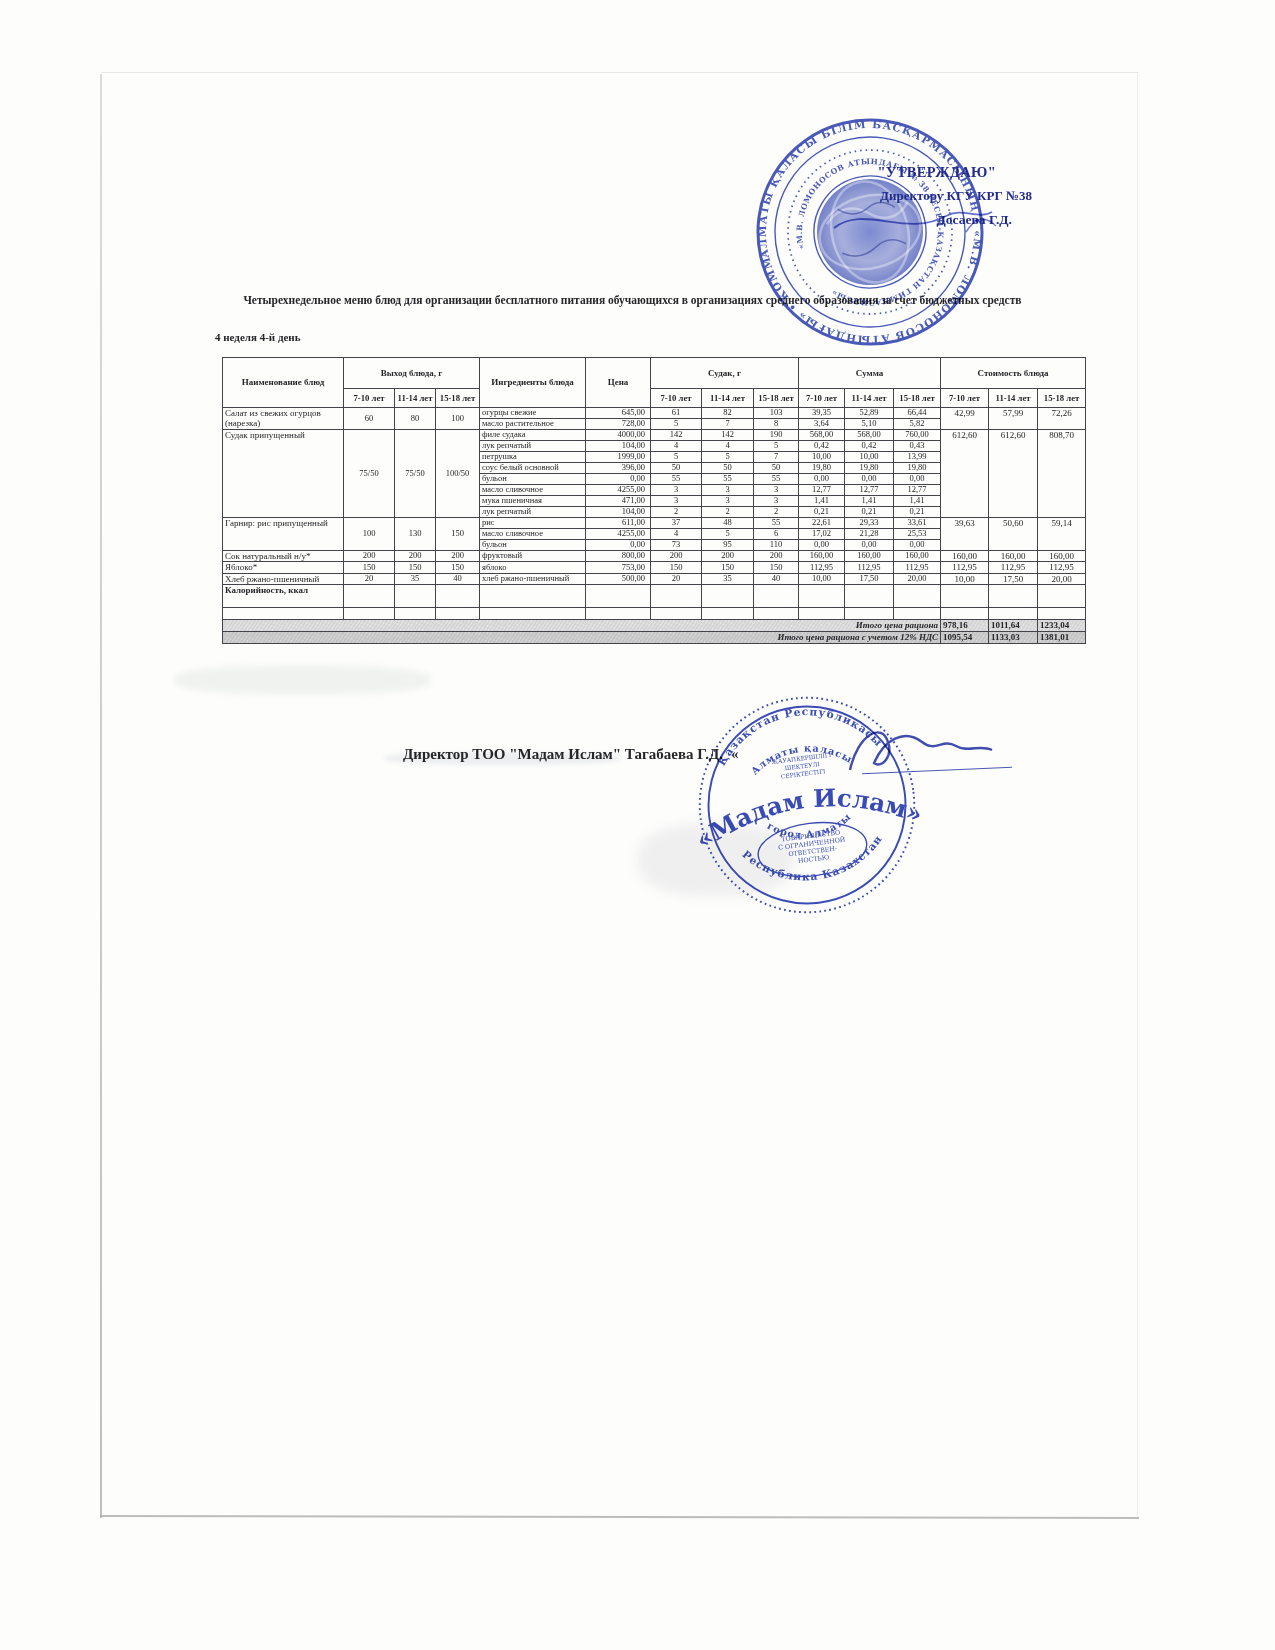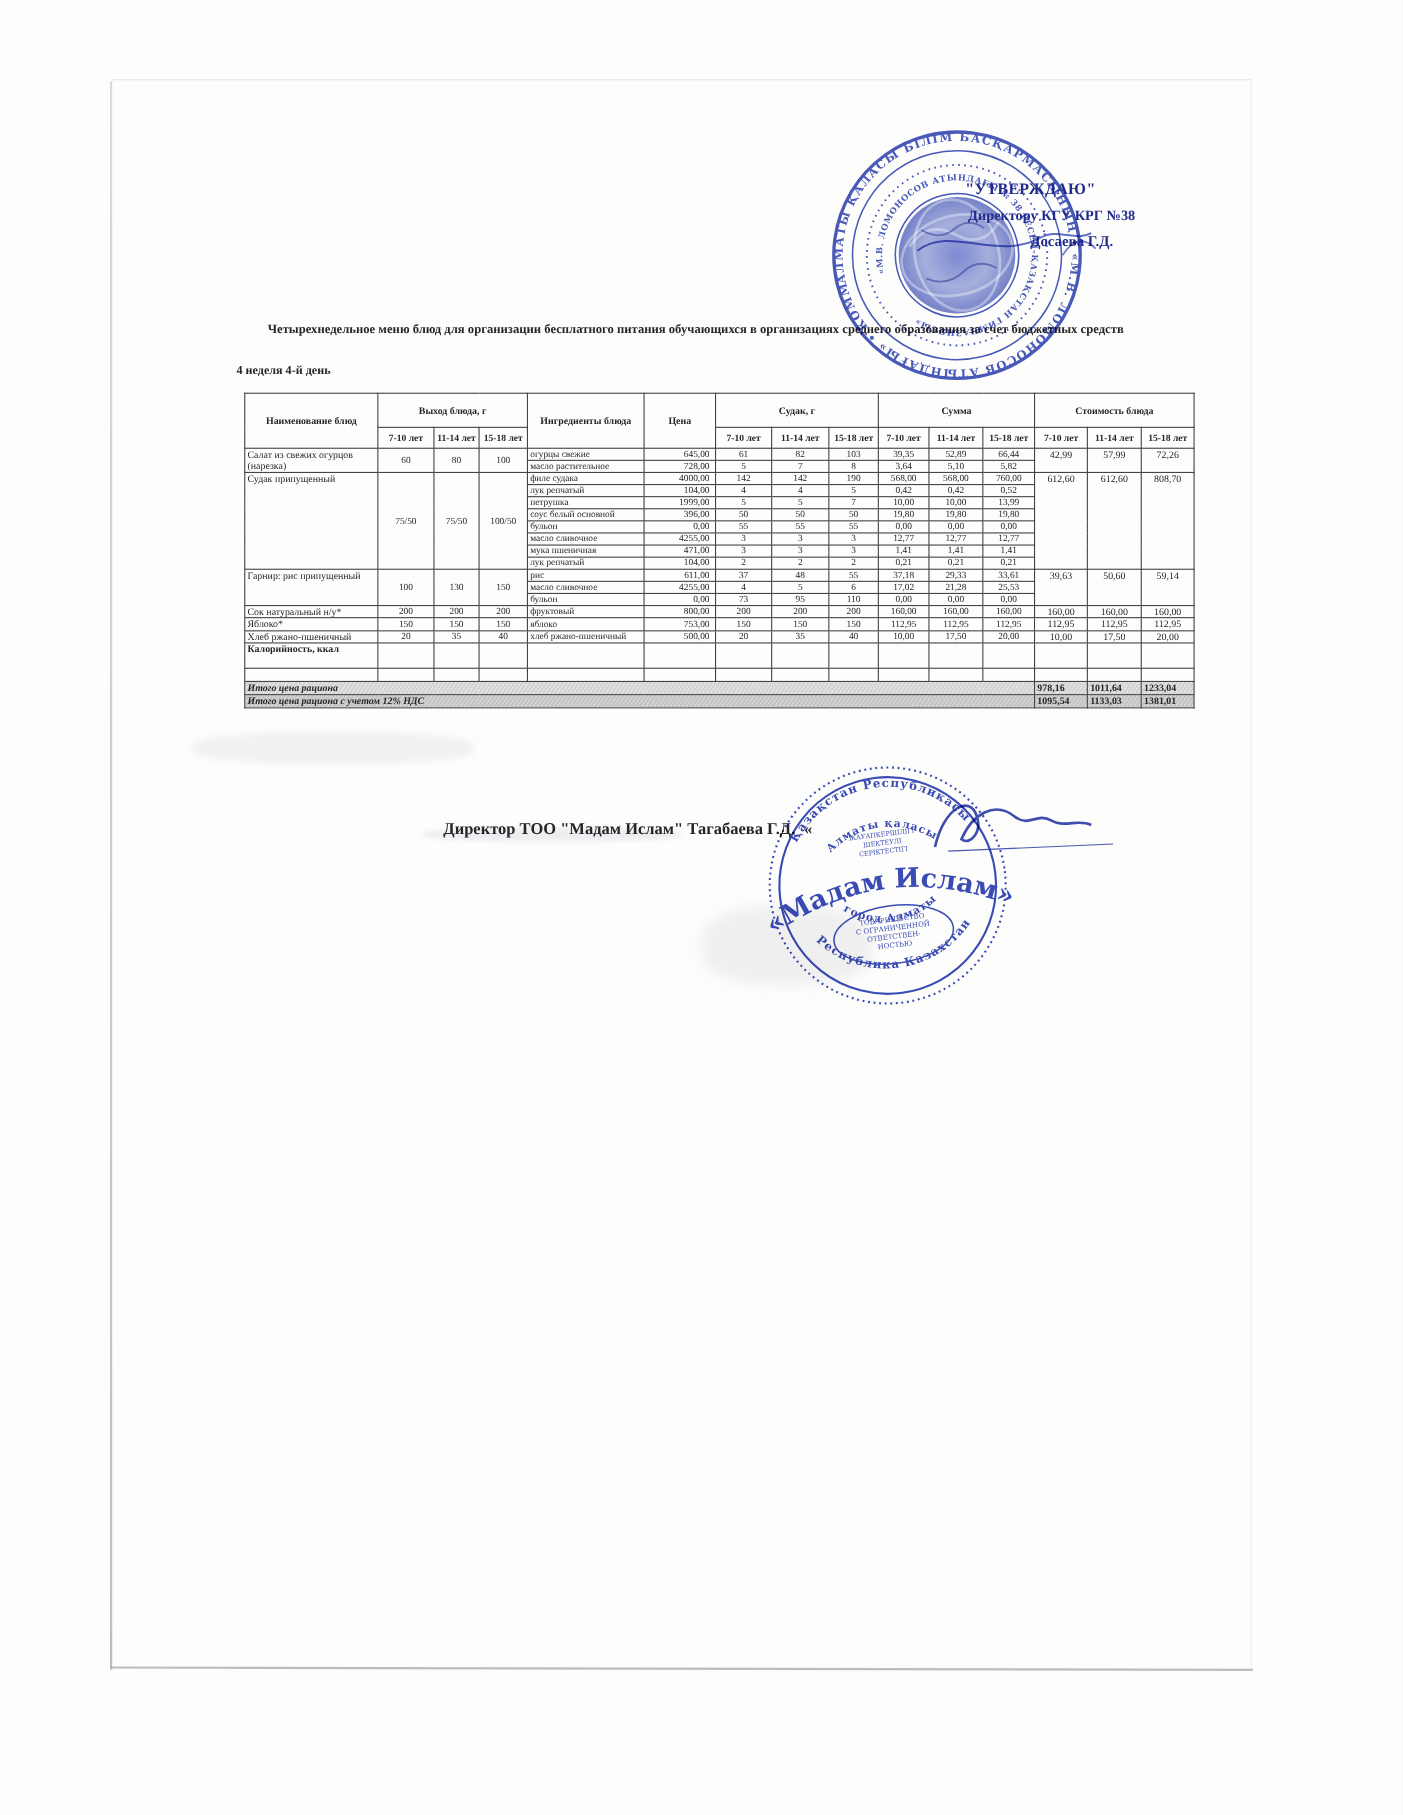--- a/index.html
+++ b/index.html
@@ -36,21 +36,21 @@
   td.c-name{text-align:left;vertical-align:top;font-size:9px;}
   td.c-ing{text-align:left;}
   td.c-num{text-align:center;}
   td.c-price{text-align:right;padding-right:5px;}
   td.c-cost{text-align:center;vertical-align:top;font-size:9px;}
   tr.tall-row td{height:22px;font-weight:bold;}
   tr.spacer-row td{height:11px;}
   tr.total-row td{height:11px;}
   tr.total-0 td{background-color:#d2d2d2;background-image:repeating-linear-gradient(125deg,rgba(255,255,255,.5) 0 1px,rgba(0,0,0,0) 1px 3px);}
   tr.total-1 td{background-color:#c2c2c2;background-image:repeating-linear-gradient(125deg,rgba(255,255,255,.4) 0 1px,rgba(0,0,0,0) 1px 3px);}
-  td.c-total-label{font-style:italic;font-weight:bold;text-align:left;font-size:9px;margin-top:44px;}
+  td.c-total-label{font-style:italic;font-weight:bold;text-align:right;font-size:9px;margin-top:44px;}
   td.c-total-val{font-weight:bold;padding-right:3px;font-size:9px;}
   
   .footer-line{top:746px;left:403px;font-weight:bold;font-size:15px;z-index:2;white-space:nowrap;}
   .footer-quote{margin-left:8px;color:#223;}
   .sign-underline{top:770px;left:862px;width:150px;height:0;border-top:1.7px solid #2a3aa6;
                   transform:rotate(-2.5deg);z-index:5;opacity:.85;}
   
   .stamp{position:absolute;mix-blend-mode:multiply;z-index:3;}
   .stamp-top{left:752px;top:114px;width:236px;height:236px;transform:rotate(-14deg);opacity:.93;}
   .stamp-bottom{left:690px;top:688px;width:234px;height:234px;transform:rotate(-7deg);opacity:.95;}
@@ -210,21 +210,21 @@
             <td rowspan="8" class="c-cost">808,70</td>
           </tr>
           <tr>
             <td class="c-ing">лук репчатый</td>
             <td class="c-price">104,00</td>
             <td class="c-num">4</td>
             <td class="c-num">4</td>
             <td class="c-num">5</td>
             <td class="c-num">0,42</td>
             <td class="c-num">0,42</td>
-            <td class="c-num">0,52</td>
+            <td class="c-num">0,43</td>
           </tr>
           <tr>
             <td class="c-ing">петрушка</td>
             <td class="c-price">1999,00</td>
             <td class="c-num">5</td>
             <td class="c-num">5</td>
             <td class="c-num">7</td>
             <td class="c-num">10,00</td>
             <td class="c-num">10,00</td>
             <td class="c-num">13,99</td>
@@ -282,21 +282,21 @@
           <tr>
             <td rowspan="3" class="c-name">Гарнир: рис припущенный</td>
             <td rowspan="3" class="c-num">100</td>
             <td rowspan="3" class="c-num">130</td>
             <td rowspan="3" class="c-num">150</td>
             <td class="c-ing">рис</td>
             <td class="c-price">611,00</td>
             <td class="c-num">37</td>
             <td class="c-num">48</td>
             <td class="c-num">55</td>
-            <td class="c-num">37,18</td>
+            <td class="c-num">22,61</td>
             <td class="c-num">29,33</td>
             <td class="c-num">33,61</td>
             <td rowspan="3" class="c-cost">39,63</td>
             <td rowspan="3" class="c-cost">50,60</td>
             <td rowspan="3" class="c-cost">59,14</td>
           </tr>
           <tr>
             <td class="c-ing">масло сливочное</td>
             <td class="c-price">4255,00</td>
             <td class="c-num">4</td>

